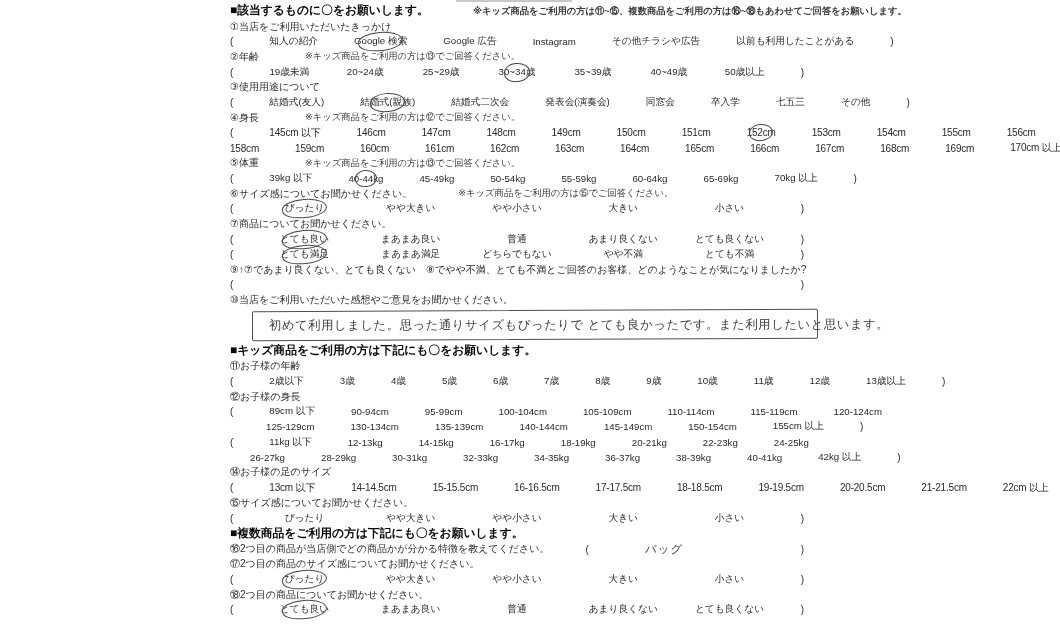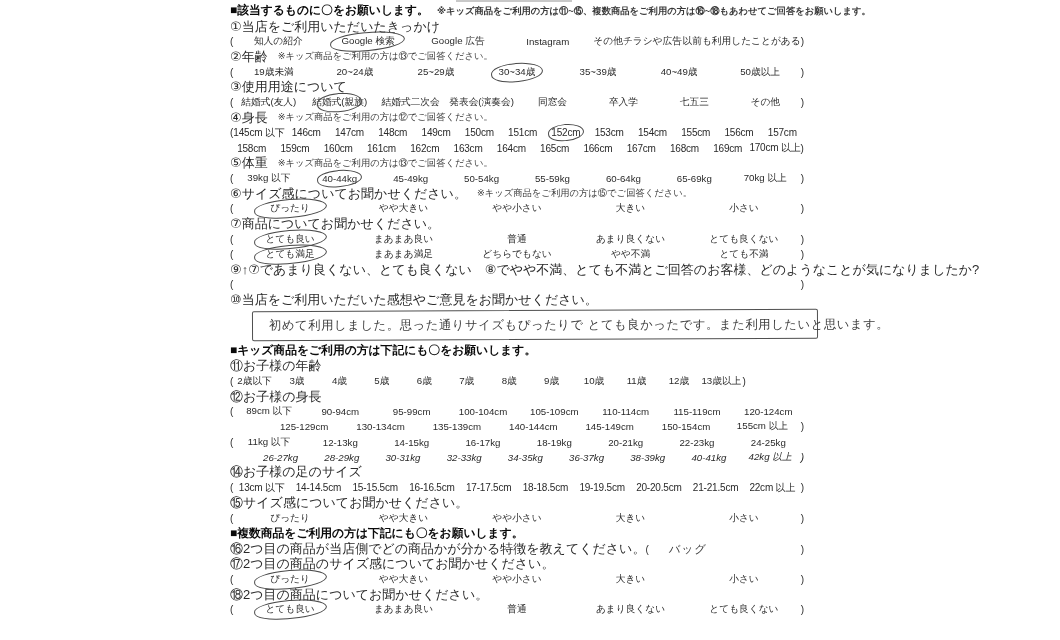--- a/index.html
+++ b/index.html
@@ -3,24 +3,24 @@
 <meta charset="utf-8">
 <style>
   html,body{margin:0;padding:0;}
   body{
     width:1060px;height:640px;overflow:hidden;background:#ffffff;
     font-family:"Liberation Sans","DejaVu Sans",sans-serif;
     color:#2d2d2d;position:relative;
   }
   .scan-artifact{position:absolute;left:456px;top:0;width:116px;height:2px;background:#c8c8c8;}
   .page{position:absolute;left:230px;top:3px;width:574px;}
-  .line{height:15.2px;display:flex;align-items:center;white-space:nowrap;font-size:10px;color:#2e2e2e;}
+  .line{height:15.2px;display:flex;align-items:center;white-space:nowrap;font-size:10px;color:#2e2e2e;gap:36px;}
   .sec-header{height:16px;font-weight:bold;font-size:11.8px;color:#0a0a0a;}
   .sec-header .note{font-weight:bold;font-size:9.3px;color:#3a3a3a;margin-left:8px;}
-  .lbl{font-size:13px;color:#2a2a2a;}
+  .lbl{font-size:10px;color:#2a2a2a;}
   .note{font-size:9.3px;color:#3a3a3a;margin-left:10px;}
   .opts{justify-content:space-between;}
   .opts .br{flex:0 0 auto;font-size:10px;color:#2a2a2a;}
   .opts .opt{flex:1 1 0;text-align:center;font-size:9.7px;color:#2a2a2a;position:relative;}
   .opts.dense .opt{font-size:10px;letter-spacing:-0.2px;}
   .circled::after{
     content:'';position:absolute;left:8%;right:8%;top:-3px;bottom:-3px;
     border:1.4px solid #4a4a4a;border-radius:48% 52% 50% 46%;
     transform:rotate(-5deg);pointer-events:none;
   }
@@ -256,21 +256,21 @@
     <span class="br">(</span>
     <span class="opt">11kg 以下</span>
     <span class="opt">12-13kg</span>
     <span class="opt">14-15kg</span>
     <span class="opt">16-17kg</span>
     <span class="opt">18-19kg</span>
     <span class="opt">20-21kg</span>
     <span class="opt">22-23kg</span>
     <span class="opt">24-25kg</span>
   </div>
-  <div class="line opts" style="padding-left:20px;font-style:italic;">
+  <div class="line opts" style="padding-left:20px;">
     <span class="opt">26-27kg</span>
     <span class="opt">28-29kg</span>
     <span class="opt">30-31kg</span>
     <span class="opt">32-33kg</span>
     <span class="opt">34-35kg</span>
     <span class="opt">36-37kg</span>
     <span class="opt">38-39kg</span>
     <span class="opt">40-41kg</span>
     <span class="opt">42kg 以上</span>
     <span class="br">)</span>

